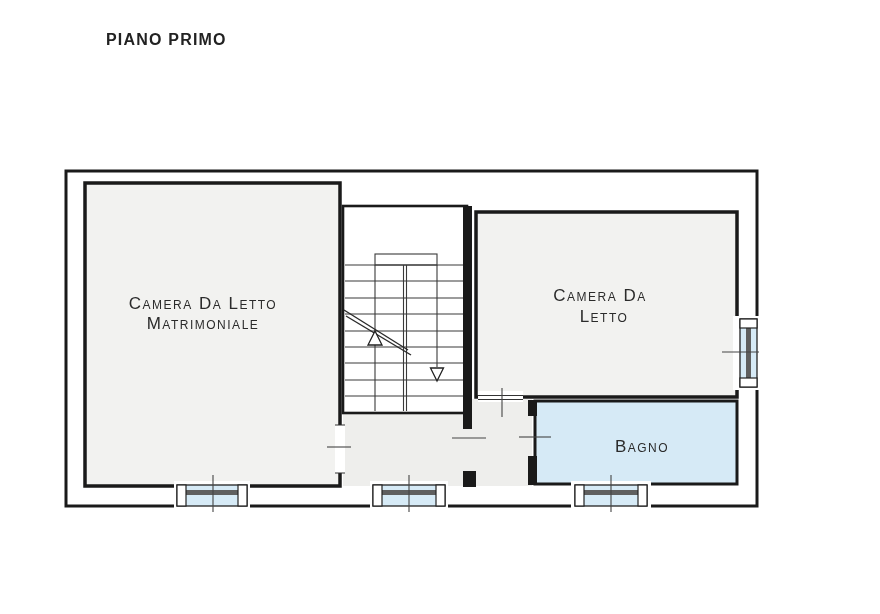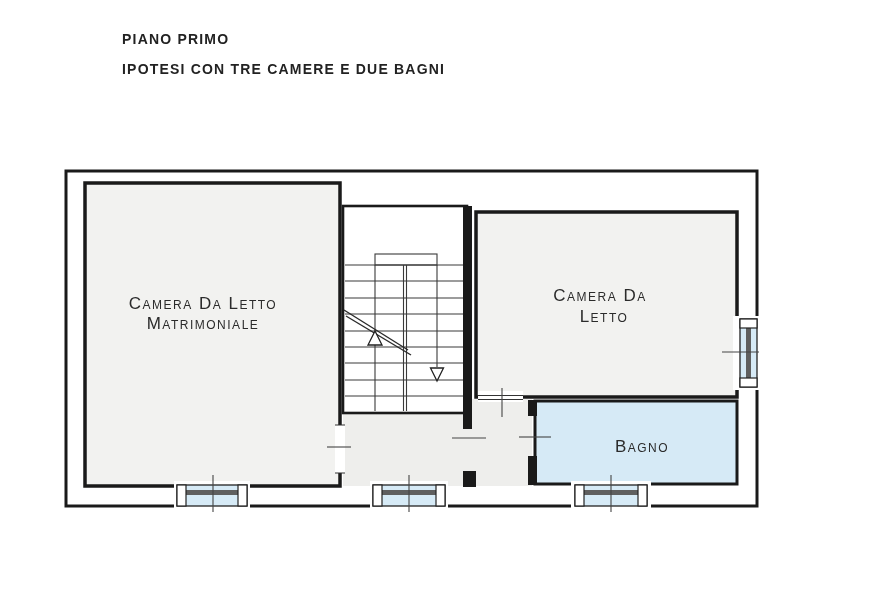--- a/index.html
+++ b/index.html
@@ -5,23 +5,23 @@
   html,body{margin:0;padding:0;background:#ffffff;}
   #canvas{
     position:relative;
     width:880px;height:614px;
     background:#fff;
     font-family:"Liberation Sans", sans-serif;
     overflow:hidden;
   }
   .title-line{
     position:absolute;
-    left:122px;
+    left:106px;
     color:#222;
-    font-size:14px;
+    font-size:16px;
     font-weight:600;
     letter-spacing:1.2px;
     white-space:nowrap;
   }
   #title1{top:31px;}
   #title2{top:61px;}
   svg{position:absolute;left:0;top:0;}
   
   .outer-wall{fill:#ffffff;stroke:var(--wall);stroke-width:3;}
   .room{fill:var(--room_fill);stroke:var(--wall);stroke-width:3.5;}
@@ -46,21 +46,20 @@
     letter-spacing:1.5px;
     text-anchor:middle;
   }
 </style>
 </head>
 <body>
 
 <div id="canvas">
 
   <div id="title1" class="title-line">PIANO PRIMO</div>
-  <div id="title2" class="title-line">IPOTESI CON TRE CAMERE E DUE BAGNI</div>
 
   <svg width="880" height="614" viewBox="0 0 880 614">
 
     <rect class="outer-wall" x="66" y="171" width="691" height="335"></rect>
 
     <rect class="hall" x="343" y="399" width="189" height="87"></rect>
 
     <rect class="room" x="85" y="183" width="255" height="303"></rect>
 
     <rect class="stairwell" x="343" y="206" width="124" height="207"></rect>

